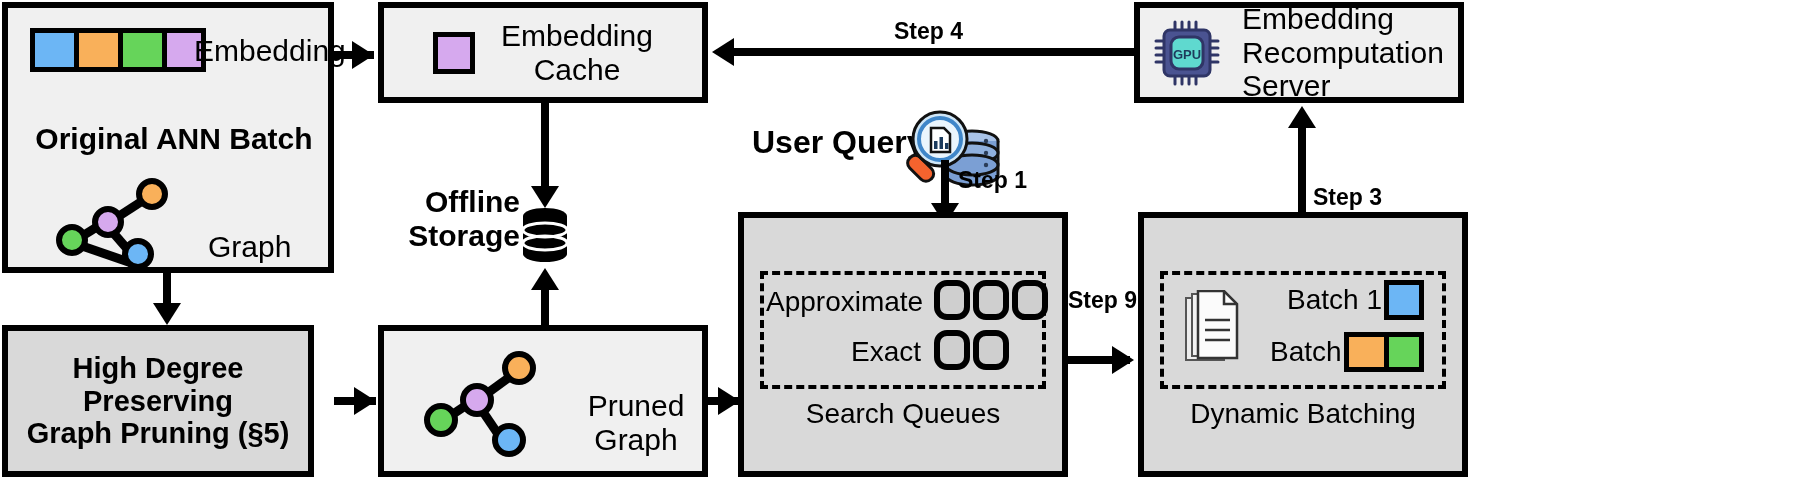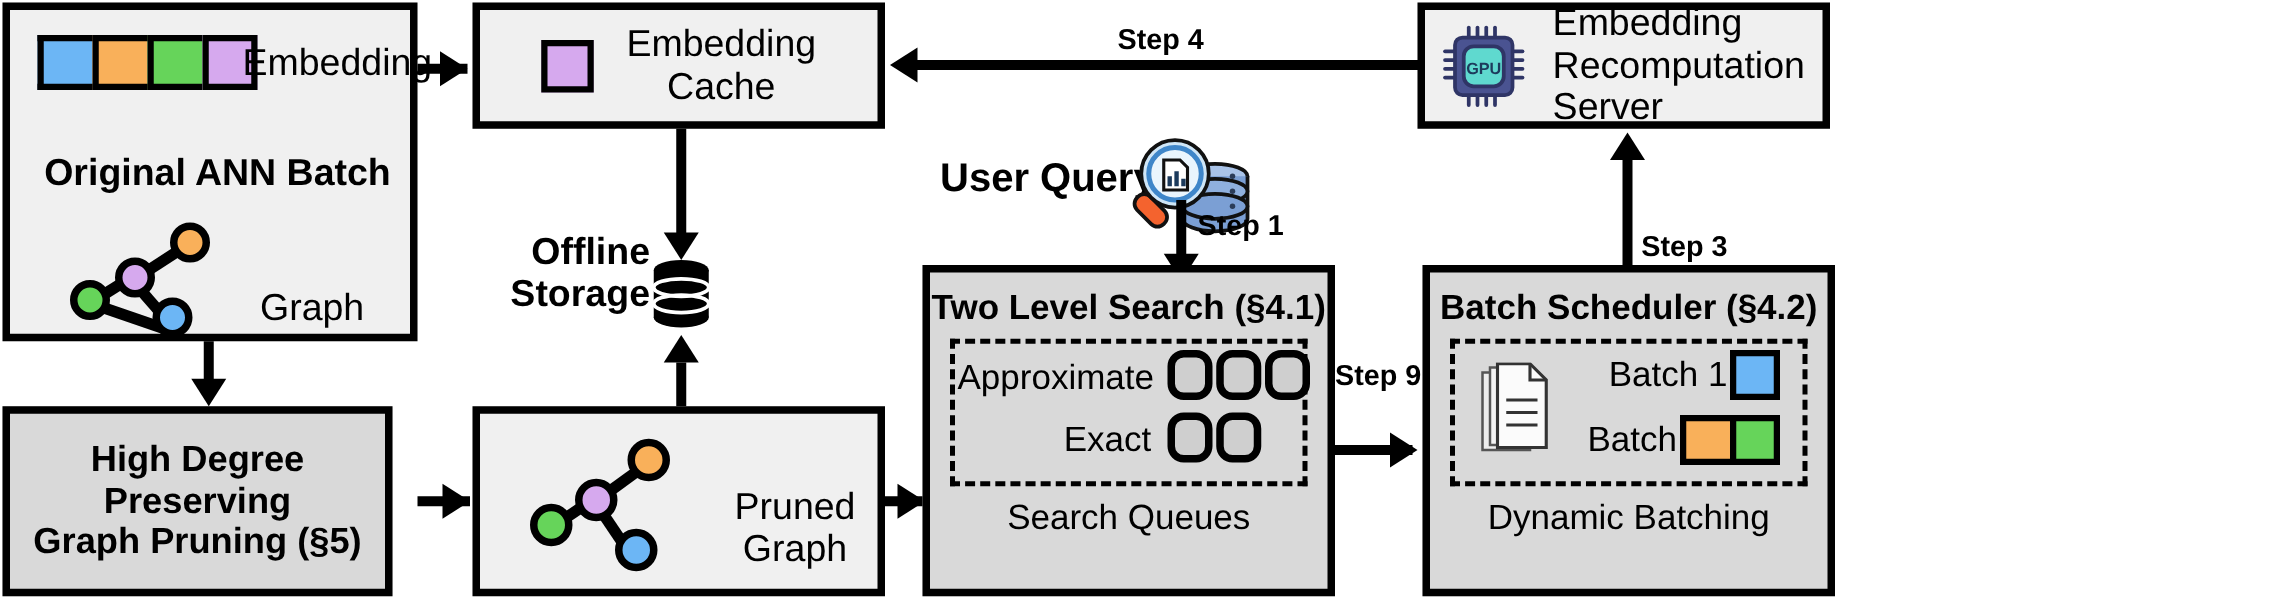--- a/index.html
+++ b/index.html
@@ -168,21 +168,20 @@
     <rect x="34" y="38" width="3.5" height="8" fill="#1b3a5c"></rect>
     <rect x="39.5" y="34" width="3.5" height="12" fill="#1b3a5c"></rect>
     <rect x="45" y="40" width="3.5" height="6" fill="#1b3a5c"></rect>
   </svg>
 
   <div class="arrow-line" style="left:941px; top:160px; width:8px; height:48px;"></div>
   <div class="arrow-head ah-down" style="left:931px; top:203px;"></div>
   <div class="steplbl" style="left:958px; top:167px;">Step 1</div>
 
   <div class="box gray" style="left:738px; top:212px; width:330px; height:265px; display:block;">
-    <div class="lbl freetext" style="left:0; top:12px; width:318px; text-align:center; font-size:28px; font-weight:bold;">Two Level Search (§4.1)</div>
 
     <div class="dashed" style="left:16px; top:53px; width:286px; height:118px;"></div>
 
     <div class="lbl freetext" style="left:22px; top:68px; font-size:28px;text-align:center;">Approximate</div>
     <div style="position:absolute; left:190px; top:62px; display:flex; gap:3px;">
       <span class="slot" style="width:36px;height:40px;"></span>
       <span class="slot" style="width:36px;height:40px;"></span>
       <span class="slot" style="width:36px;height:40px;"></span>
     </div>
 
@@ -193,21 +192,20 @@
     </div>
 
     <div class="lbl freetext" style="left:0; top:180px; width:318px; text-align:center; font-size:28px;">Search Queues</div>
   </div>
 
   <div class="arrow-line" style="left:1068px; top:356px; width:62px; height:8px;"></div>
   <div class="arrow-head ah-right" style="left:1112px; top:346px;"></div>
   <div class="steplbl" style="left:1068px; top:287px;">Step 9</div>
 
   <div class="box gray" style="left:1138px; top:212px; width:330px; height:265px; display:block;">
-    <div class="lbl freetext" style="left:0; top:12px; width:318px; text-align:center; font-size:28px; font-weight:bold;">Batch Scheduler (§4.2)</div>
 
     <div class="dashed" style="left:16px; top:53px; width:286px; height:118px;"></div>
 
     <svg style="position:absolute; left:38px; top:72px;" width="62" height="78" viewBox="0 0 62 78">
       <path d="M4 8 h26 l12 12 v50 h-38 z" fill="#ededed" stroke="#555" stroke-width="2"></path>
       <path d="M10 4 h26 l12 12 v50 h-38 z" fill="#f2f2f2" stroke="#555" stroke-width="2"></path>
       <path d="M16 1 h26 l13 13 v54 h-39 z" fill="#fbfbfb" stroke="#333" stroke-width="2.5"></path>
       <path d="M42 1 v13 h13" fill="none" stroke="#333" stroke-width="2.5"></path>
       <line x1="23" y1="30" x2="48" y2="30" stroke="#333" stroke-width="2.5"></line>
       <line x1="23" y1="40" x2="48" y2="40" stroke="#333" stroke-width="2.5"></line>

